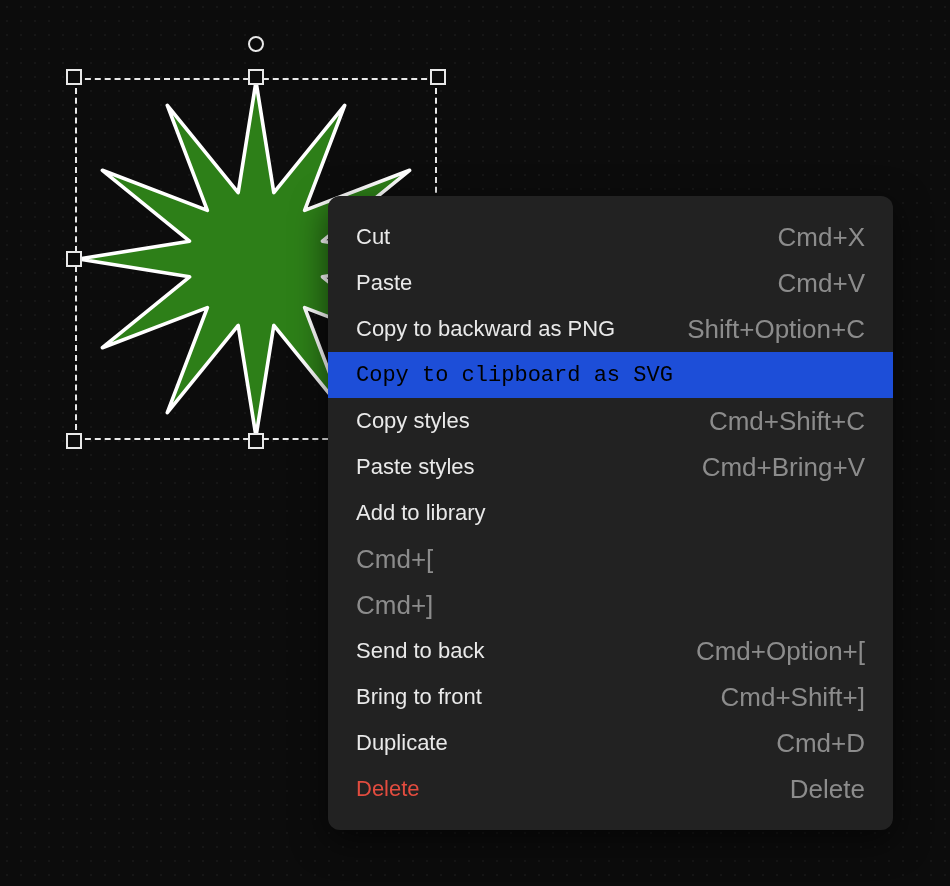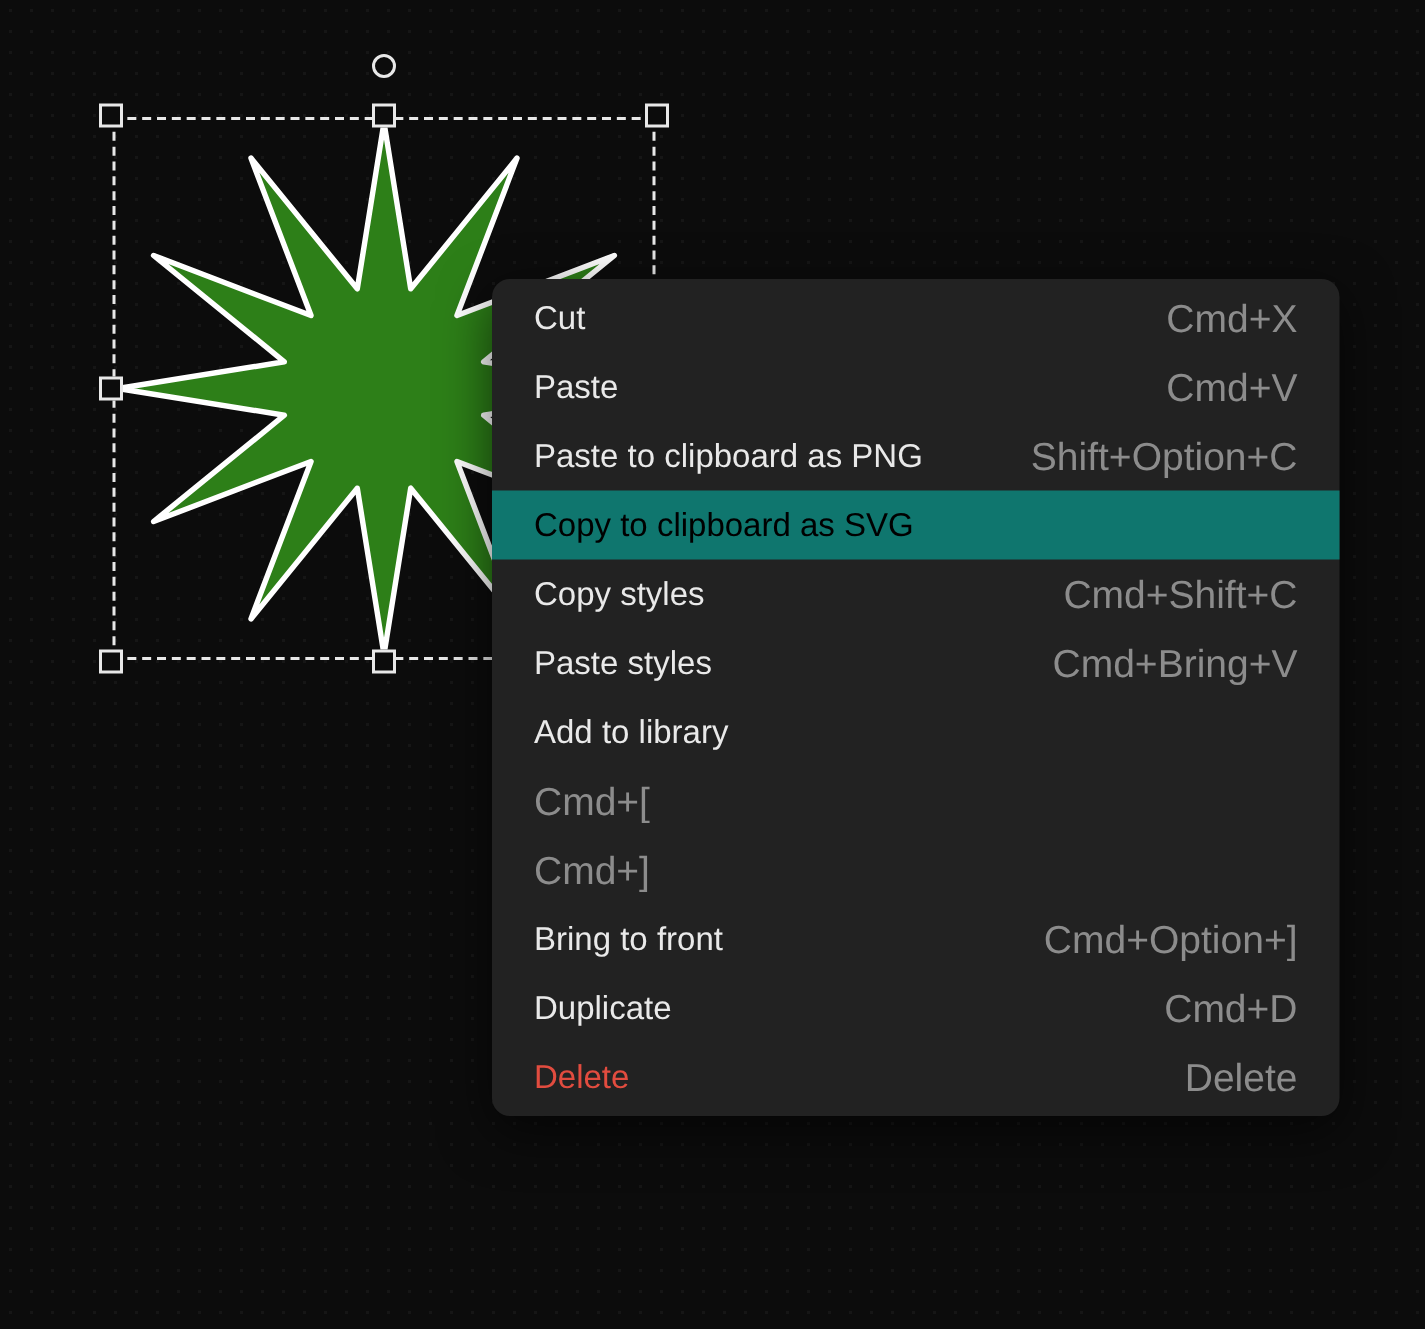--- a/index.html
+++ b/index.html
@@ -55,45 +55,46 @@
     }
     .star-shape{
       position:absolute;
       inset:0;
     }
     .star-shape svg{ width:100%; height:100%; display:block;}
 
     
     .context-menu {
       position:absolute;
-      top: 186px;
+      top: 196px;
       left: 328px;
       width: 565px;
       background:#222222;
       border-radius:12px;
-      padding:3px 0;
+      padding:18px 0;
       box-shadow: 0 10px 35px rgba(0,0,0,0.6);
     }
     .menu-item{
       display:flex;
       justify-content:space-between;
       align-items:center;
       height:46px;
       padding: 0 28px;
       font-size:22px;
       color:#e9e9e9;
       cursor:default;
     }
     .menu-item .shortcut{
       color:#8c8c8c;
       font-size:26px;
     }
     .menu-item.highlighted{
-      background:#0f766e;
+      background:#1d4ed8;
       color:#000;
+      font-family:Liberation Mono, monospace;
     }
     .menu-item.highlighted .shortcut{ color:#111; }
     .menu-item.danger .label{ color:#e24c3f; }
   </style>
 </head>
 <body>
 
 <div class="canvas-object">
   <div class="star-shape">
     <svg viewBox="-100 -100 200 200">
@@ -115,21 +116,21 @@
 <div class="context-menu" id="menu">
     <div class="menu-item">
       <span class="label">Cut</span>
       <span class="shortcut">Cmd+X</span>
     </div>
     <div class="menu-item">
       <span class="label">Paste</span>
       <span class="shortcut">Cmd+V</span>
     </div>
     <div class="menu-item">
-      <span class="label">Paste to clipboard as PNG</span>
+      <span class="label">Copy to backward as PNG</span>
       <span class="shortcut">Shift+Option+C</span>
     </div>
     <div class="menu-item highlighted">
       <span class="label">Copy to clipboard as SVG</span>
       <span class="shortcut"></span>
     </div>
     <div class="menu-item">
       <span class="label">Copy styles</span>
       <span class="shortcut">Cmd+Shift+C</span>
     </div>
@@ -141,22 +142,26 @@
       <span class="label">Add to library</span>
       <span class="shortcut"></span>
     </div>
     <div class="menu-item">
       <span class="shortcut">Cmd+[</span>
     </div>
     <div class="menu-item">
       <span class="shortcut">Cmd+]</span>
     </div>
     <div class="menu-item">
+      <span class="label">Send to back</span>
+      <span class="shortcut">Cmd+Option+[</span>
+    </div>
+    <div class="menu-item">
       <span class="label">Bring to front</span>
-      <span class="shortcut">Cmd+Option+]</span>
+      <span class="shortcut">Cmd+Shift+]</span>
     </div>
     <div class="menu-item">
       <span class="label">Duplicate</span>
       <span class="shortcut">Cmd+D</span>
     </div>
     <div class="menu-item danger">
       <span class="label">Delete</span>
       <span class="shortcut">Delete</span>
     </div>
   </div>

